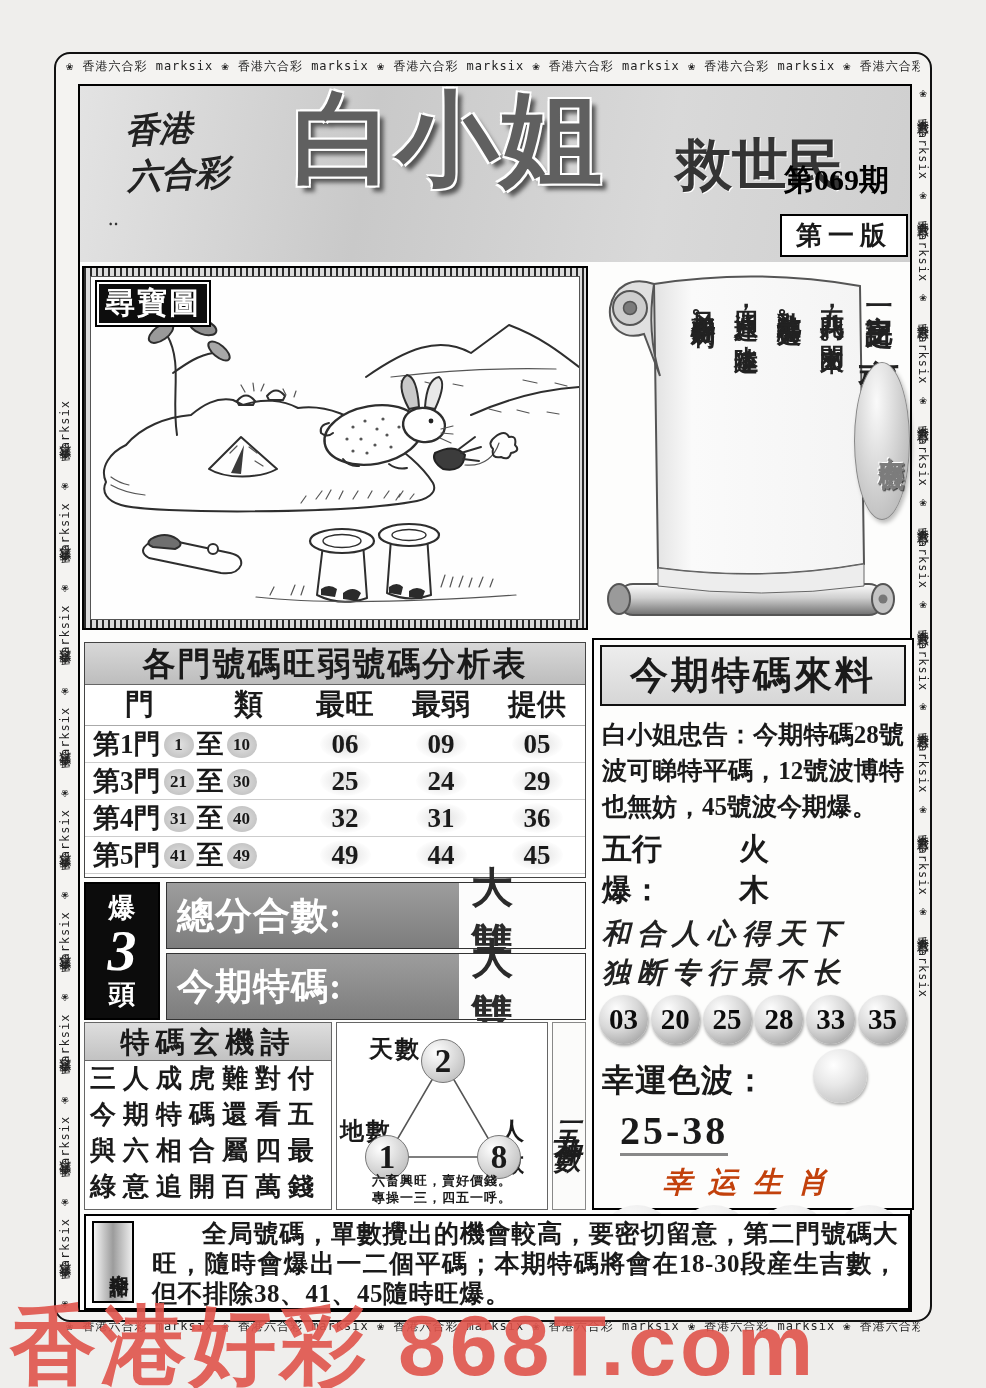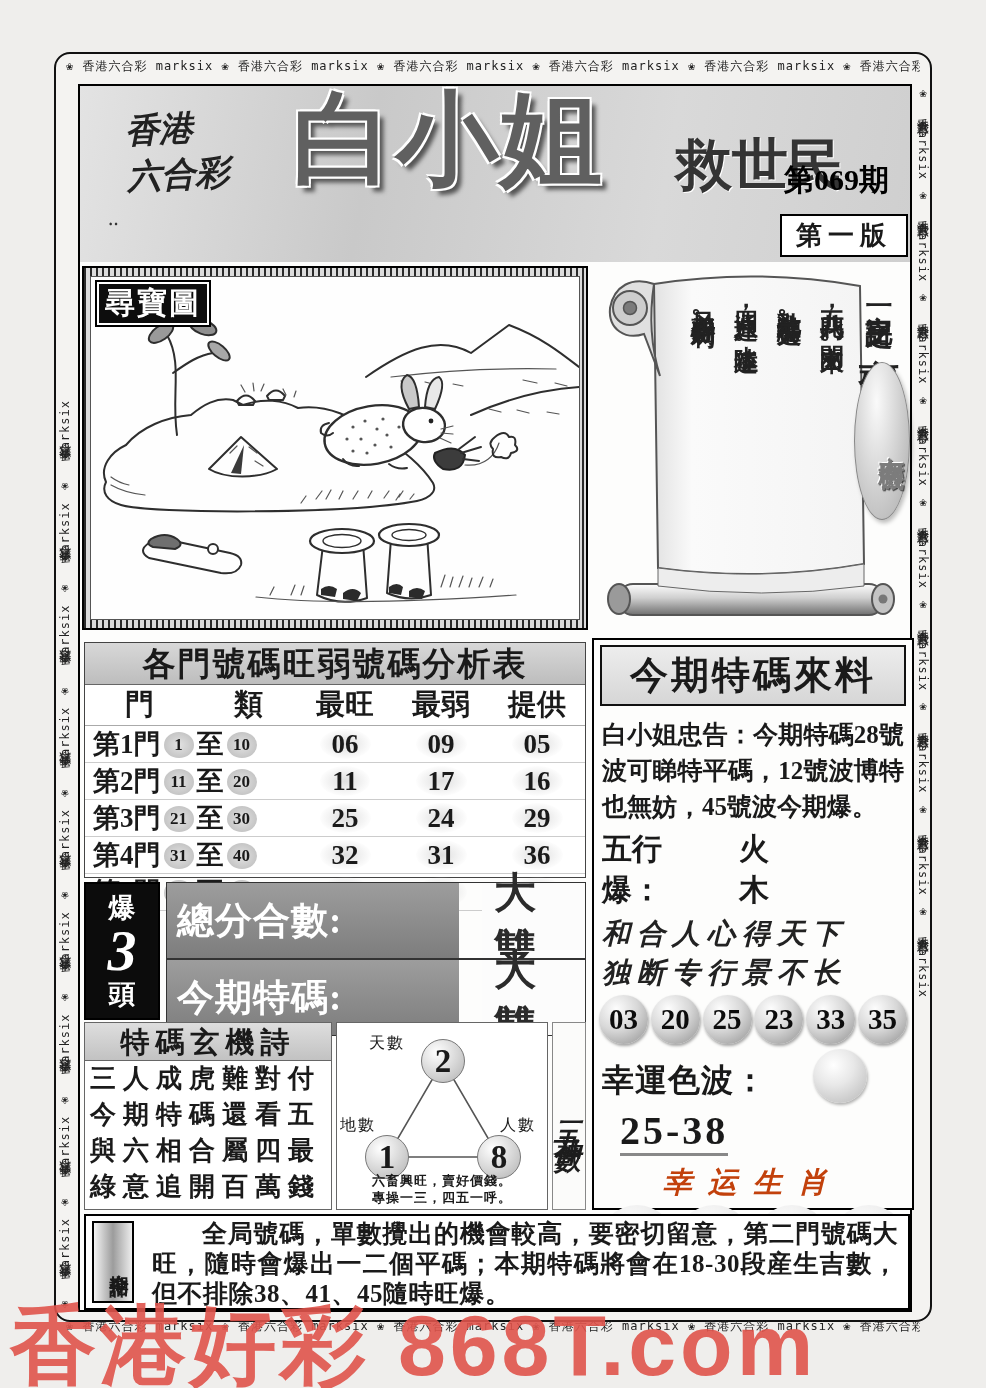--- a/index.html
+++ b/index.html
@@ -60,36 +60,36 @@
     margin:0 3px; vertical-align:3px; }
   .vnum { background:radial-gradient(ellipse, #dedede 0%, rgba(222,222,222,0) 75%); padding:0 12px; border-radius:50%; }
 
   
   .bao { position:absolute; left:4px; top:796px; width:502px; height:138px; display:flex; }
   .bao-head { width:76px; height:100%; background:#0c0c0c; color:#fff; display:flex; flex-direction:column;
     align-items:center; justify-content:center; border:2px solid #000; }
   .bao-head .c { font-size:27px; font-weight:bold; line-height:30px; }
   .bao-head .n { font-size:58px; font-weight:bold; line-height:56px; font-style:italic; }
   .bao-rows { flex:1; display:flex; flex-direction:column; justify-content:space-between; padding-left:6px; }
-  .bao-row { display:flex; height:77px; border:1px solid #333;gap:23px; }
+  .bao-row { display:flex; height:67px; border:1px solid #333; }
   .bao-label { width:292px; background:linear-gradient(#9d9d9d,#7d7d7d); color:#fff; font-size:37px;
     font-weight:bold; display:flex; align-items:center; padding-left:10px; letter-spacing:1px; }
   .bao-value { flex:1; background:#fcfcfc; color:#2b2b2b; font-size:42px; font-weight:bold;
     display:flex; align-items:center; justify-content:center; letter-spacing:16px; padding-left:12px; }
 
   
   .poem { position:absolute; left:4px; top:936px; width:248px; height:188px; border:1px solid #666; background:#fff; }
   .poem-bar { height:38px; background:linear-gradient(#dedede,#c2c2c2); border-bottom:1px solid #666;
     font-size:29px; font-weight:bold; text-align:center; line-height:38px; letter-spacing:6px; }
   .poem-line { font-size:26px; font-weight:bold; line-height:36px; padding-left:5px; letter-spacing:7px; white-space:nowrap; }
 
   
   .trinity { position:absolute; left:256px; top:936px; width:212px; height:188px; border:1px solid #666; background:#fff; }
   .trinity svg { position:absolute; left:0; top:0; }
-  .tlabel { position:absolute; font-size:16px; font-weight:normal; letter-spacing:2px; }
+  .tlabel { position:absolute; font-size:24px; font-weight:bold; letter-spacing:2px; }
   .tcirc { position:absolute; width:44px; height:44px; border-radius:50%;
     background:radial-gradient(circle at 35% 30%, #fff, #b2b2b2); border:1px solid #777;
     font-size:33px; font-weight:bold; text-align:center; line-height:42px; }
   .tnotes { position:absolute; left:0; bottom:3px; width:100%; text-align:center; }
   .tnotes div { font-size:13px; font-weight:bold; line-height:17px; letter-spacing:1px; white-space:nowrap; }
 
   
   .shenshu { position:absolute; left:472px; top:936px; width:34px; height:188px; border:1px solid #888;
     background:#fbfbfa; writing-mode:vertical-rl; text-align:center; font-size:27px; font-weight:bold;
     font-style:italic; letter-spacing:8px; color:#1d1d1d; }
@@ -303,26 +303,20 @@
         </tr>
       </thead>
       <tbody>
         <tr>
           <td class="c1"><span>第1門</span><span class="nc">1</span><span>至</span><span class="nc">10</span></td>
           <td><span class="vnum">06</span></td>
           <td><span class="vnum">09</span></td>
           <td><span class="vnum">05</span></td>
         </tr>
         <tr>
-          <td class="c1"><span>第2門</span><span class="nc">11</span><span>至</span><span class="nc">20</span></td>
-          <td><span class="vnum">11</span></td>
-          <td><span class="vnum">17</span></td>
-          <td><span class="vnum">16</span></td>
-        </tr>
-        <tr>
           <td class="c1"><span>第3門</span><span class="nc">21</span><span>至</span><span class="nc">30</span></td>
           <td><span class="vnum">25</span></td>
           <td><span class="vnum">24</span></td>
           <td><span class="vnum">29</span></td>
         </tr>
         <tr>
           <td class="c1"><span>第4門</span><span class="nc">31</span><span>至</span><span class="nc">40</span></td>
           <td><span class="vnum">32</span></td>
           <td><span class="vnum">31</span></td>
           <td><span class="vnum">36</span></td>
@@ -388,21 +382,21 @@
     <div class="sp-wuxing">
       <span>五行爆：</span>
       <span class="wx-val">火　木</span>
     </div>
     <div class="sp-couplet">和合人心得天下</div>
     <div class="sp-couplet">独断专行景不长</div>
     <div class="balls">
       <div class="ball">03</div>
       <div class="ball">20</div>
       <div class="ball">25</div>
-      <div class="ball">23</div>
+      <div class="ball">28</div>
       <div class="ball">33</div>
       <div class="ball">35</div>
     </div>
     <div class="lucky-row">
       <span class="lucky-label">幸運色波：</span>
       <span class="color-ball"></span>
     </div>
     <div class="lucky-row">
       <span class="range-val">25-38</span>
     </div>

